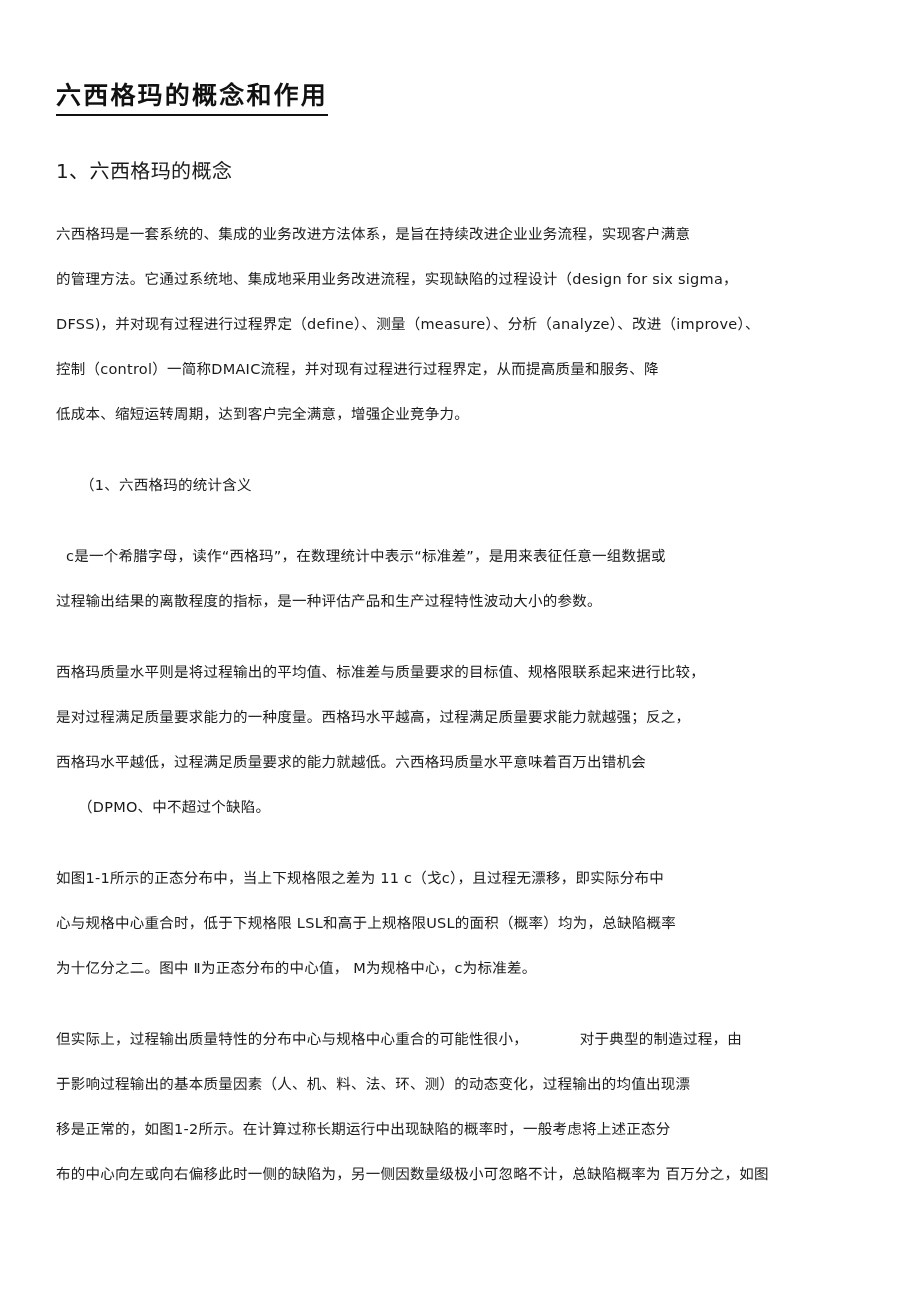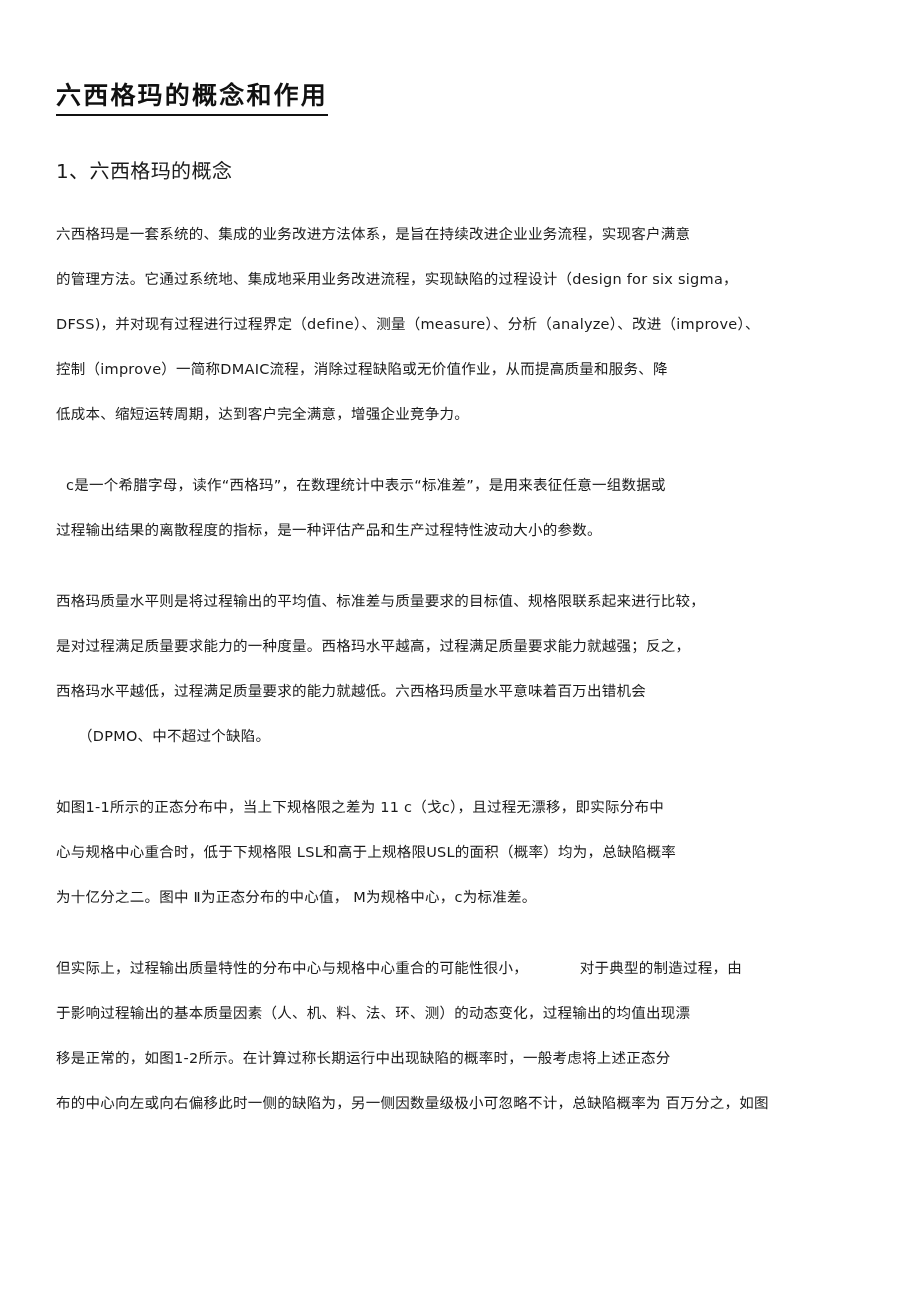--- a/index.html
+++ b/index.html
@@ -88,24 +88,27 @@
     <h1 class="doc-title">
       <span class="title-text">六西格玛的概念和作用</span>
     </h1>
 
     <p class="section-heading">1、六西格玛的概念</p>
 
     <div class="para-block">
       <div class="line">六西格玛是一套系统的、集成的业务改进方法体系，是旨在持续改进企业业务流程，实现客户满意</div>
       <div class="line">的管理方法。它通过系统地、集成地采用业务改进流程，实现缺陷的过程设计（design for six sigma，</div>
       <div class="line">DFSS)，并对现有过程进行过程界定（define）、测量（measure）、分析（analyze）、改进（improve）、</div>
-      <div class="line">控制（improve）一简称DMAIC流程，消除过程缺陷或无价值作业，从而提高质量和服务、降</div>
+      <div class="line">控制（control）一简称DMAIC流程，并对现有过程进行过程界定，从而提高质量和服务、降</div>
       <div class="line">低成本、缩短运转周期，达到客户完全满意，增强企业竞争力。</div>
     </div>
 
+    <div class="para-block">
+      <div class="line indent-sub">（1、六西格玛的统计含义</div>
+    </div>
 
     <div class="para-block">
       <div class="line indent-small">c是一个希腊字母，读作“西格玛”，在数理统计中表示“标准差”，是用来表征任意一组数据或</div>
       <div class="line">过程输出结果的离散程度的指标，是一种评估产品和生产过程特性波动大小的参数。</div>
     </div>
 
     <div class="para-block">
       <div class="line">西格玛质量水平则是将过程输出的平均值、标准差与质量要求的目标值、规格限联系起来进行比较，</div>
       <div class="line">是对过程满足质量要求能力的一种度量。西格玛水平越高，过程满足质量要求能力就越强；反之，</div>
       <div class="line">西格玛水平越低，过程满足质量要求的能力就越低。六西格玛质量水平意味着百万出错机会</div>

